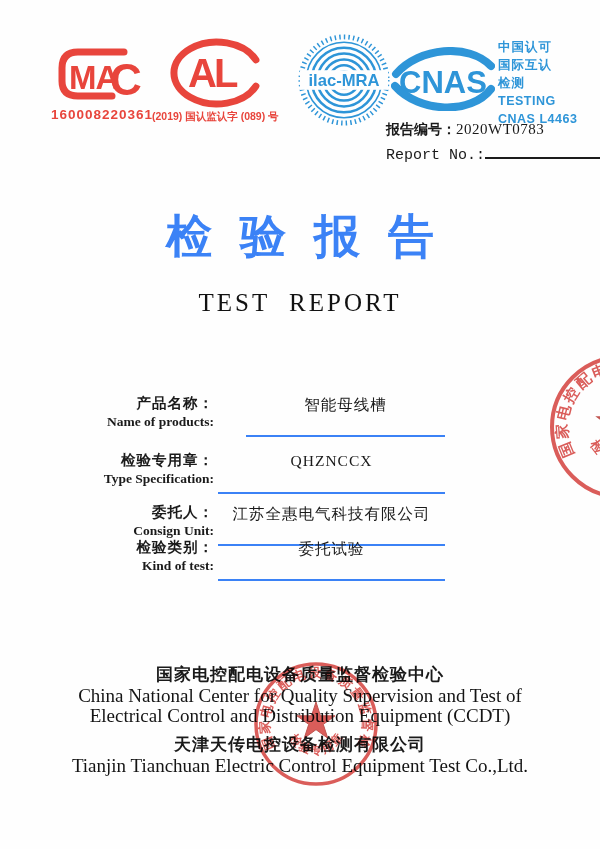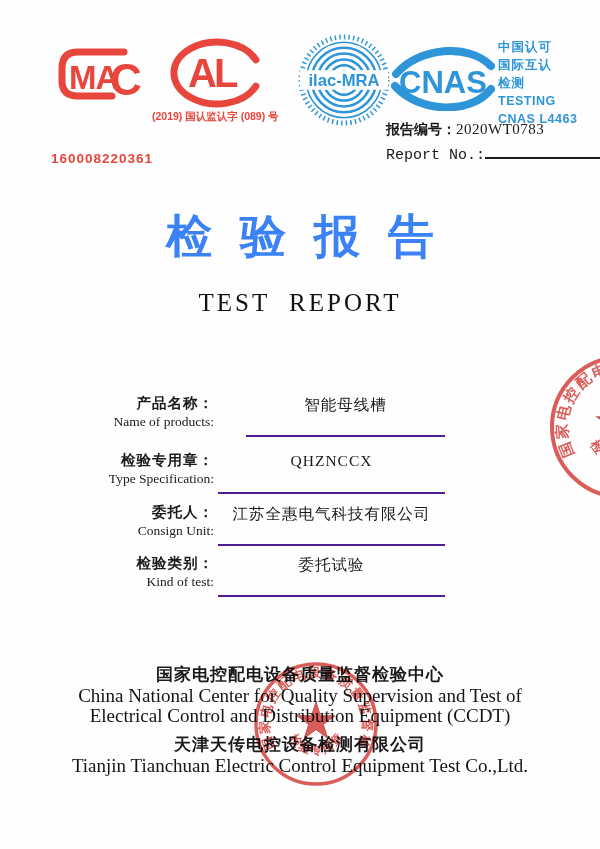--- a/index.html
+++ b/index.html
@@ -5,21 +5,21 @@
   html,body{margin:0;padding:0;background:#e9e9e9;}
   .page{
     position:relative;width:600px;height:849px;margin:0 auto;
     background:#fefefe;overflow:hidden;
     font-family:"Liberation Sans",sans-serif;color:#1a1a1a;
   }
   
   .logo{position:absolute;}
   .cma-num{
     position:absolute;left:50px;top:107px;width:104px;text-align:center;
-    color:#e8453c;font-weight:700;font-size:13.5px;letter-spacing:1px;margin-top:44px;
+    color:#e8453c;font-weight:700;font-size:13.5px;letter-spacing:1px;
   }
   .cal-caption{
     position:absolute;left:152px;top:110px;width:136px;text-align:left;
     color:#e8453c;font-weight:700;font-size:10.5px;white-space:nowrap;
   }
   .cnas-block{
     position:absolute;left:498px;top:38px;width:96px;
     color:#2e95d8;font-weight:700;font-size:12.5px;line-height:18px;
     letter-spacing:1px;
   }
@@ -47,28 +47,28 @@
     word-spacing:10px;color:#111;
   }
   
   .field{
     position:absolute;left:100px;width:345px;height:40px;
     display:flex;align-items:flex-start;
   }
   .field .labels{width:114px;text-align:right;flex:none;}
   .field .cn{font-size:14.5px;font-weight:700;letter-spacing:1px;white-space:nowrap;}
   .field .en{
-    font-family:"Liberation Serif",serif;font-size:13.5px;line-height:17px;white-space:nowrap;
+    font-family:"Liberation Serif",serif;font-size:13.5px;line-height:17px;white-space:nowrap;font-weight:bold;
   }
   .field .value{
-    flex:1;height:100%;margin-left:4px;border-bottom:2px solid #4c1d95;
+    flex:1;height:100%;margin-left:4px;border-bottom:2px solid #3b82f6;
     text-align:center;font-family:"Liberation Serif",serif;font-size:15.5px;
     letter-spacing:1px;padding-top:1px;
   }
-  .f1{top:394px;gap:28px;} .f2{top:451px;} .f3{top:503px;} .f4{top:554px;}
+  .f1{top:394px;gap:28px;} .f2{top:451px;} .f3{top:503px;} .f4{top:538px;}
   
   .footer{position:absolute;left:0;right:0;top:663px;text-align:center;}
   .footer .cn{font-size:17px;font-weight:700;letter-spacing:1px;line-height:23px;}
   .footer .en{
     font-family:"Liberation Serif",serif;font-size:19px;line-height:19.5px;color:#141414;
   }
   .footer .cn2{margin-top:8px;}
   
   .stamp{position:absolute;mix-blend-mode:multiply;opacity:.8;}
   .stamp-footer{left:246px;top:656px;}

